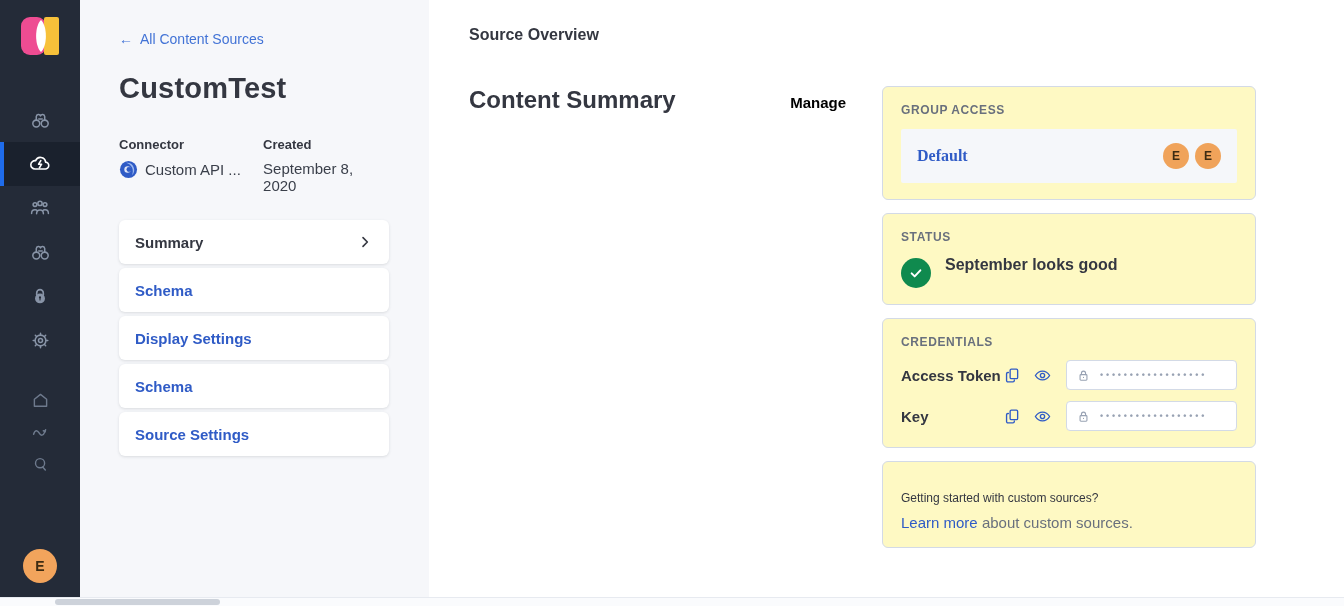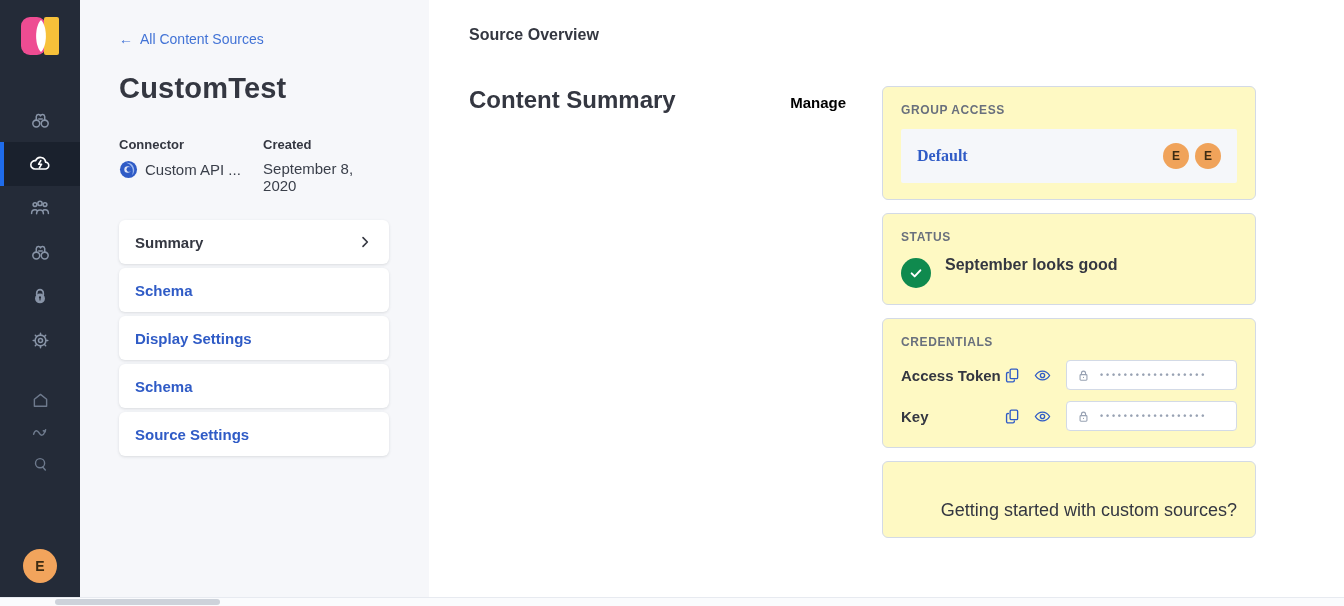--- a/index.html
+++ b/index.html
@@ -92,21 +92,21 @@
   .status-sub { font-size:15px; color:#69707d; margin-top:4px; }
   .cred-row { display:flex; align-items:center; margin-top:11px; }
   .cred-name { width:100px; flex:0 0 100px; font-size:15px; font-weight:700; color:#343741; }
   .icon-btn { background:none; border:none; padding:0; color:#2f5bc6; cursor:pointer; display:flex; align-items:center; }
   .cred-icons { display:flex; gap:11px; margin:0 14px 0 2px; }
   .cred-field {
     flex:1; height:30px; border:1px solid #d3dae6; border-radius:4px; background:#fff;
     display:flex; align-items:center; padding:0 9px; gap:9px; overflow:hidden;
   }
   .dots { color:#98a2b3; font-size:9px; letter-spacing:2.8px; white-space:nowrap; font-weight:700; }
-  .doc-title { font-size:18px; font-weight:500; color:#343741; margin-top:22px;text-align:right; }
+  .doc-title { font-size:12px; font-weight:500; color:#343741; margin-top:13px; }
   .doc-line { font-size:15px; color:#69707d; margin-top:9px; }
   .doc-link { color:#2f5bc6; text-decoration:none; cursor:pointer; }
 
   
   .hscroll { position:absolute; left:0; right:0; bottom:0; height:9px; background:#fafbfd; border-top:1px solid #e7eaf0; }
   .thumb { position:absolute; left:55px; top:1px; width:165px; height:6px; border-radius:3px; background:#cdd2da; cursor:pointer; }
 
   svg { display:block; }
 </style>
 </head>
@@ -368,20 +368,23 @@
                   <circle cx="12" cy="15" r=".9" fill="#98a2b3" stroke="none"></circle>
                 </svg>
               </span>
               <span class="dots">••••••••••••••••••</span>
             </div>
           </div>
         </div>
 
         <div class="card">
           <div class="doc-title">Getting started with custom sources?</div>
+          <div class="doc-line">
+            <a class="doc-link">Learn more</a><span> about custom sources.</span>
+          </div>
         </div>
 
       </div>
     </div>
   </main>
 </div>
 
 <div class="hscroll">
   <div class="thumb"></div>
 </div>

